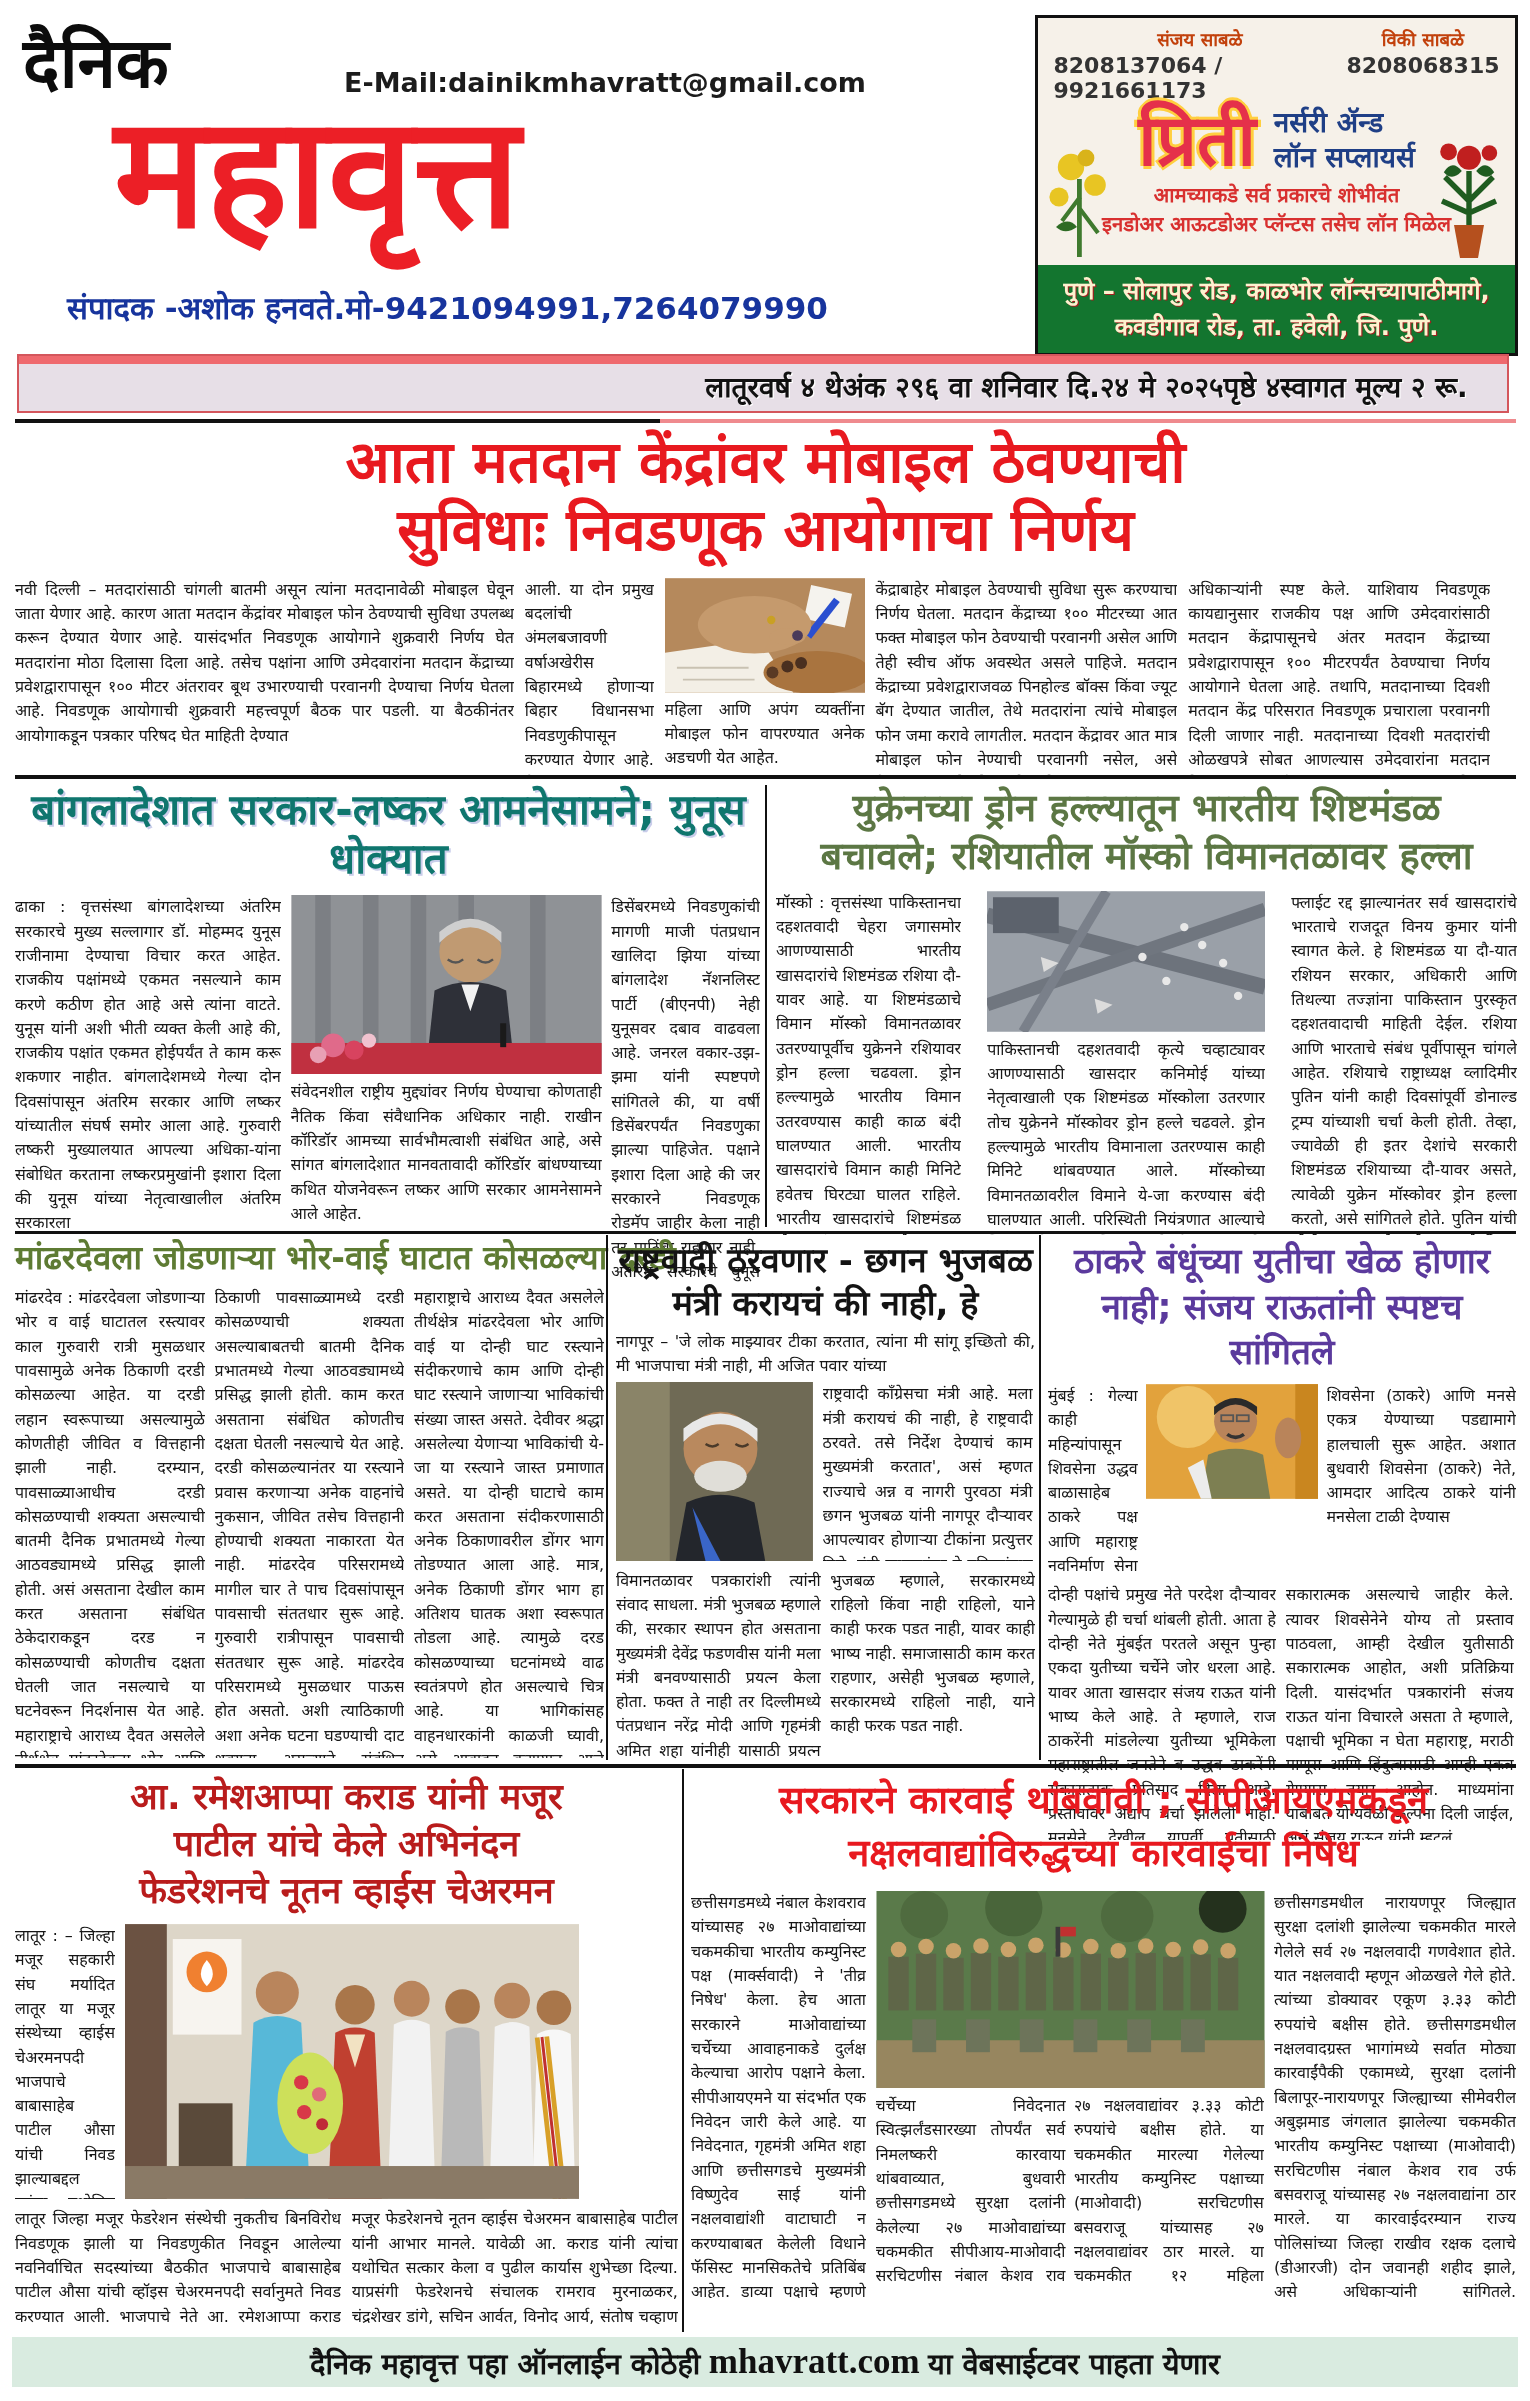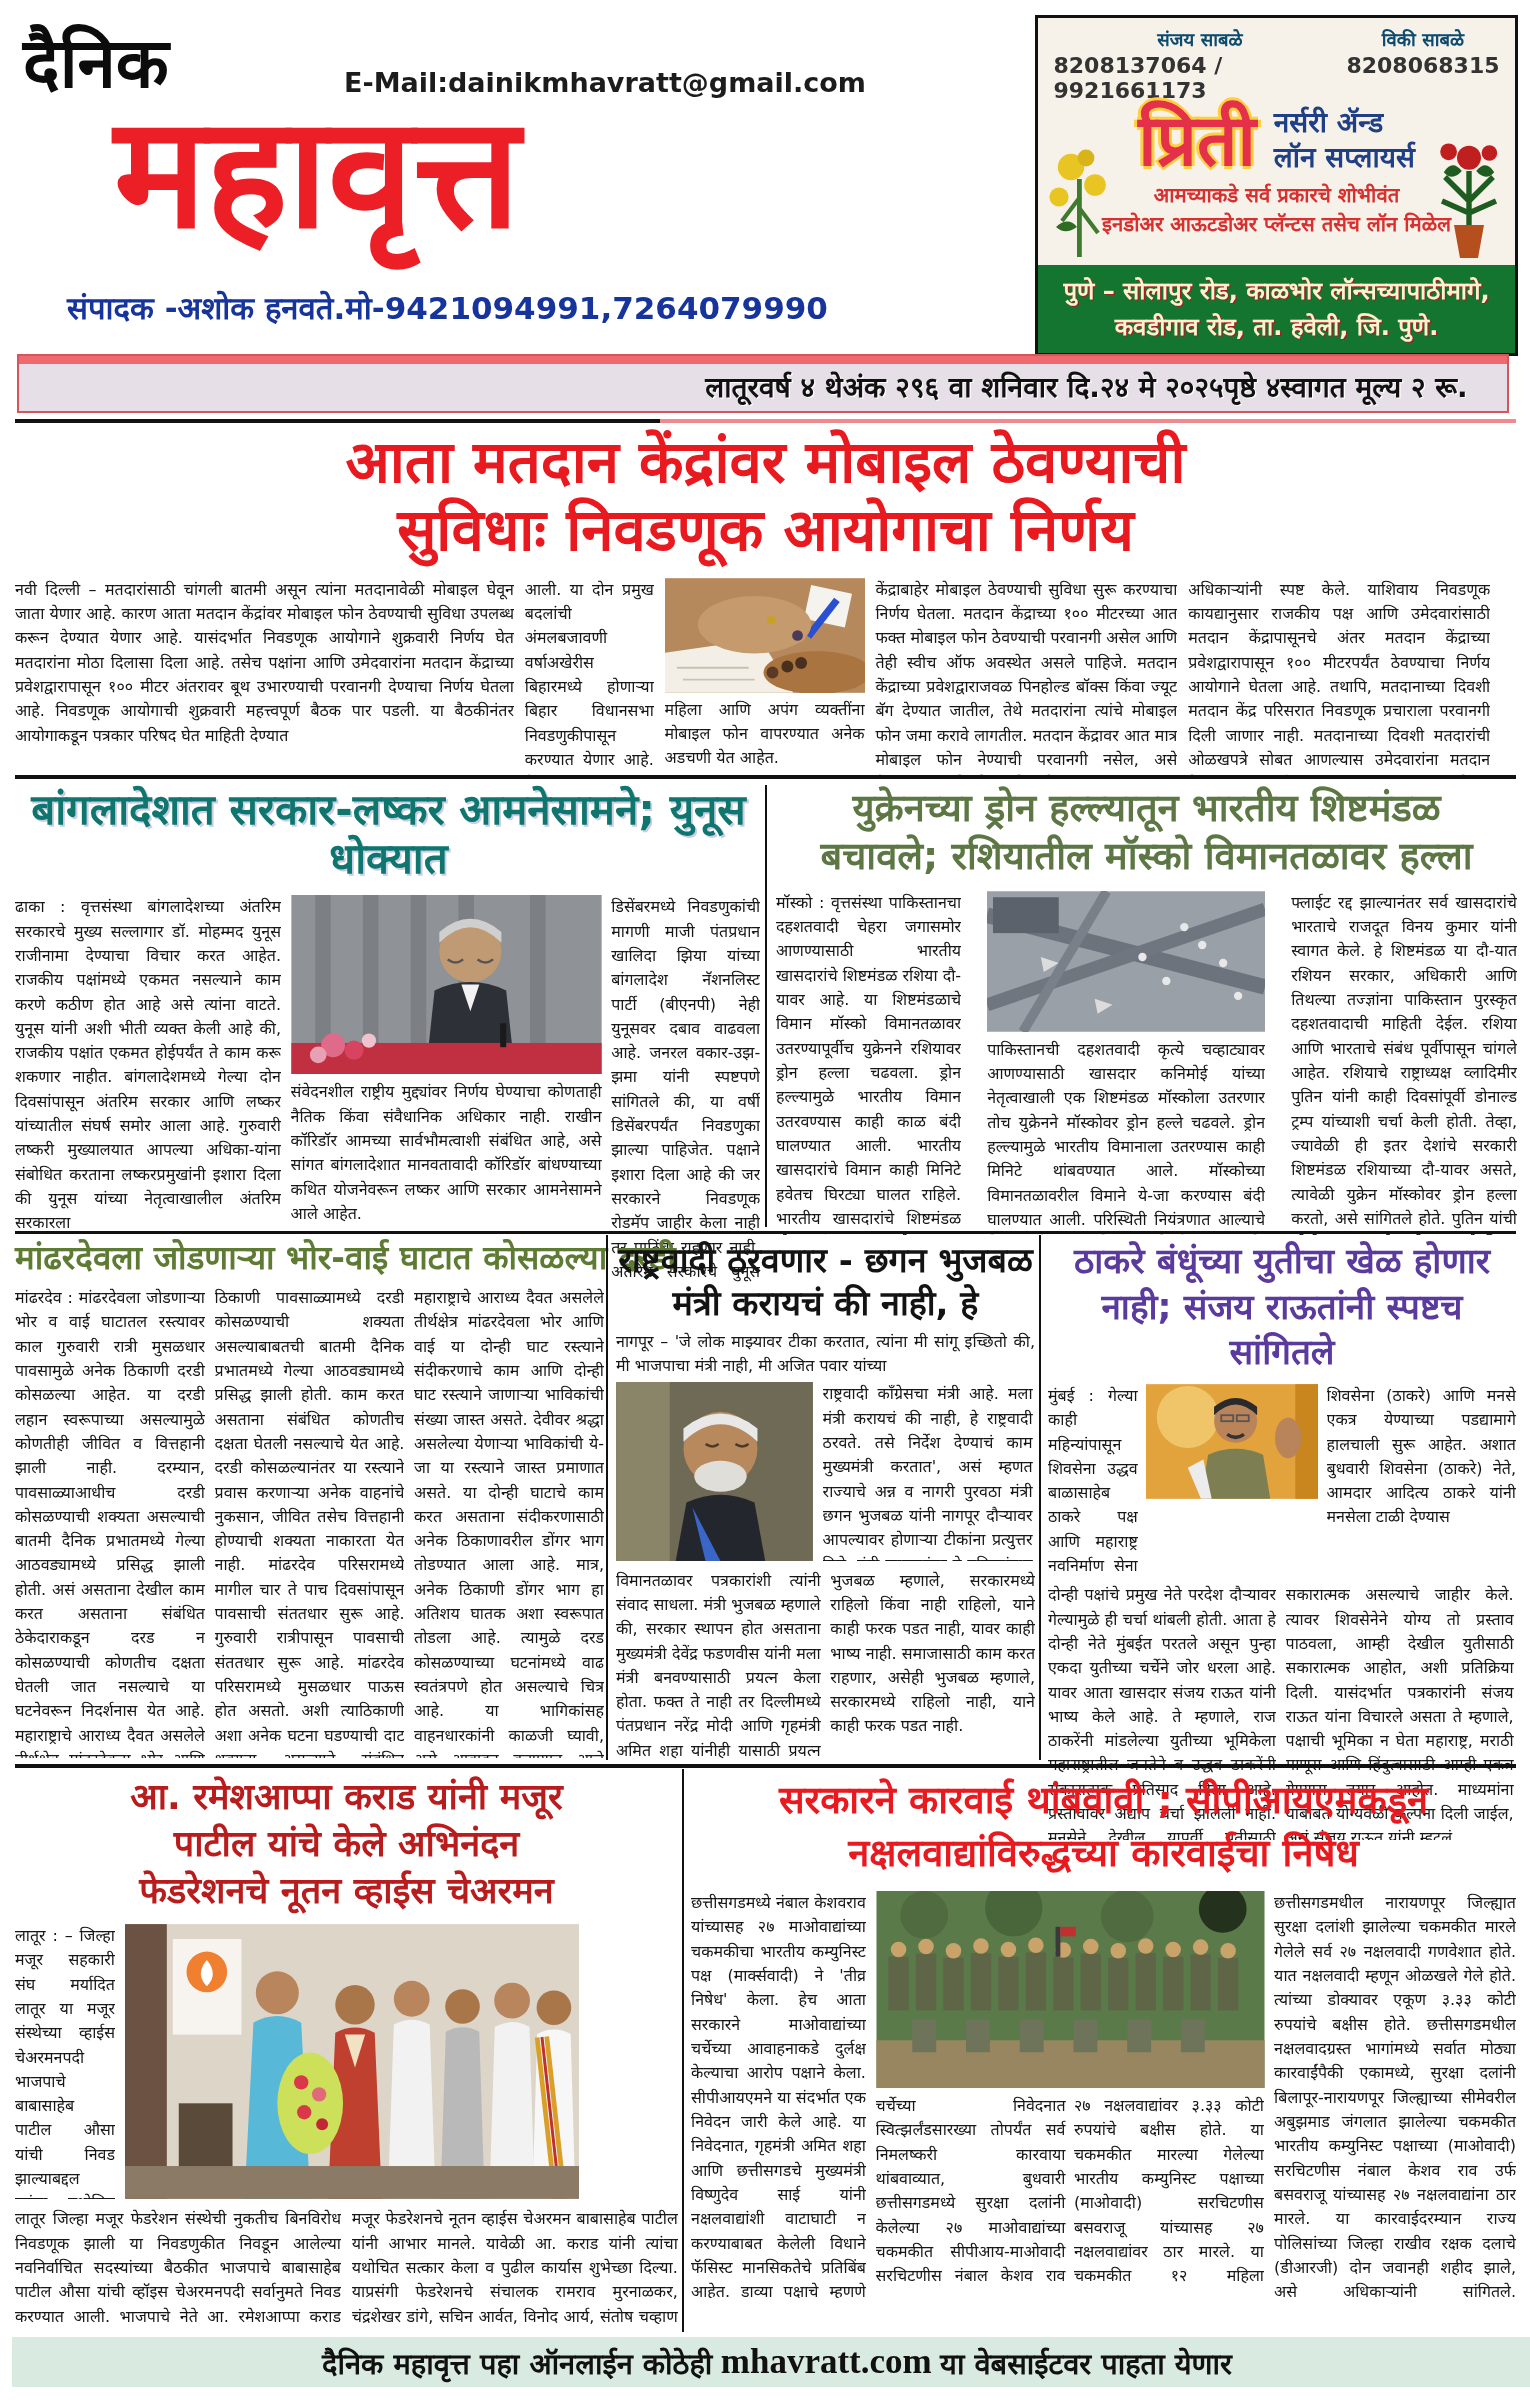--- a/index.html
+++ b/index.html
@@ -15,21 +15,21 @@
 
   
   .m-daily{left:23px;top:29px;font-size:69px;font-weight:bold;color:#0c0c0c;line-height:1;}
   .m-email{left:344px;top:67px;font-size:27px;font-weight:bold;color:#1c1c1c;}
   .m-title{left:114px;top:77px;font-size:154px;font-weight:bold;color:#ec1f26;line-height:1.25;}
   .m-editor{left:67px;top:286px;font-size:31px;font-weight:bold;color:#17349d;}
 
   
   .ad{right:12px;top:15px;width:477px;height:335px;border:3.6px solid #111;background:#f6f1e9;}
   .ad-contacts{display:flex;justify-content:space-between;padding:8.4px 15.5px 0 15.5px;}
-  .ad-name{color:#0c4a6e;font-weight:bold;font-size:18.5px;text-align:center;}
+  .ad-name{color:#c2410c;font-weight:bold;font-size:18.5px;text-align:center;}
   .ad-phone{color:#333;font-size:22px;margin-top:1.2px;font-weight:bold;}
   .ad-brandrow{display:flex;align-items:center;justify-content:center;margin-top:2.4px;}
   .ad-brand{font-size:71px;font-weight:bold;color:#e5304a;line-height:1;
             text-shadow:-3px 0 #ffcf3f,3px 0 #ffcf3f,0 -3px #ffcf3f,0 3px #ffcf3f;}
   .ad-brandsub{margin-left:18px;color:#1f3f86;font-weight:bold;font-size:28px;line-height:1.25;}
   .ad-tag{color:#d8302f;font-weight:bold;font-size:20.3px;text-align:center;line-height:1.45;margin-top:4.8px;}
   .ad-strip{position:absolute;left:0;right:0;bottom:0;height:88px;background:#13752f;
             display:flex;flex-direction:column;justify-content:center;}
   .ad-addr{color:#fdf2cf;font-weight:bold;font-size:24px;text-align:center;line-height:1.5;
            text-shadow:1.2px 1.2px 0 #a02020;}
@@ -49,21 +49,21 @@
   .hl-lead{font-size:58px;color:#e8191f;}
   .hl-blue{font-size:42px;color:#0f766e;text-shadow:1.8px 1.8px 0 #c9cdea;}
   .hl-green{font-size:38px;color:#5c7744;line-height:1.25;}
   .hl-olive{font-size:33px;color:#5e7b33;white-space:nowrap;}
   .hl-black{font-size:34px;color:#131313;line-height:1.25;}
   .hl-purple{font-size:35px;color:#5b3a9d;line-height:1.3;}
   .hl-purple2{font-size:36px;color:#b91c1c;line-height:1.3;}
   .hl-red{font-size:38px;color:#e8191f;line-height:1.4;}
 
   .footer{left:12px;top:2337px;width:1506px;height:50px;background:#d9ebe0;
-          display:flex;align-items:center;justify-content:center;font-size:29px;font-weight:bold;color:#111;padding-left:12px;}
+          display:flex;align-items:center;justify-content:center;font-size:29px;font-weight:bold;color:#111;}
   .footer .site{font-family:"Liberation Serif","DejaVu Serif",serif;font-size:35px;padding:0 8.4px;}
 </style>
 </head>
 <body>
 
 <div class="page">
 
   <div class="abs m-daily">दैनिक</div>
   <div class="abs m-email">E-Mail:dainikmhavratt@gmail.com</div>
   <div class="abs m-title">महावृत्त</div>

